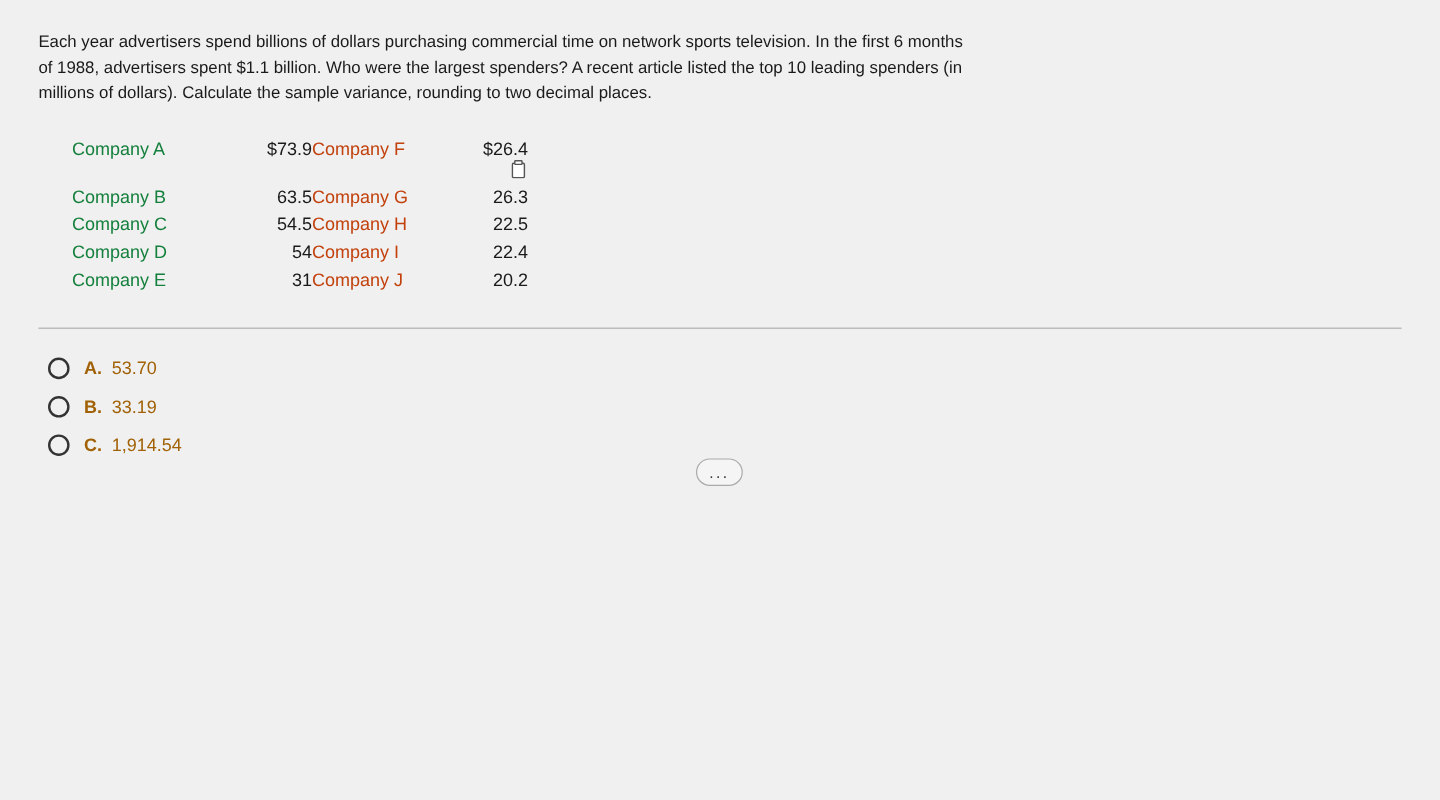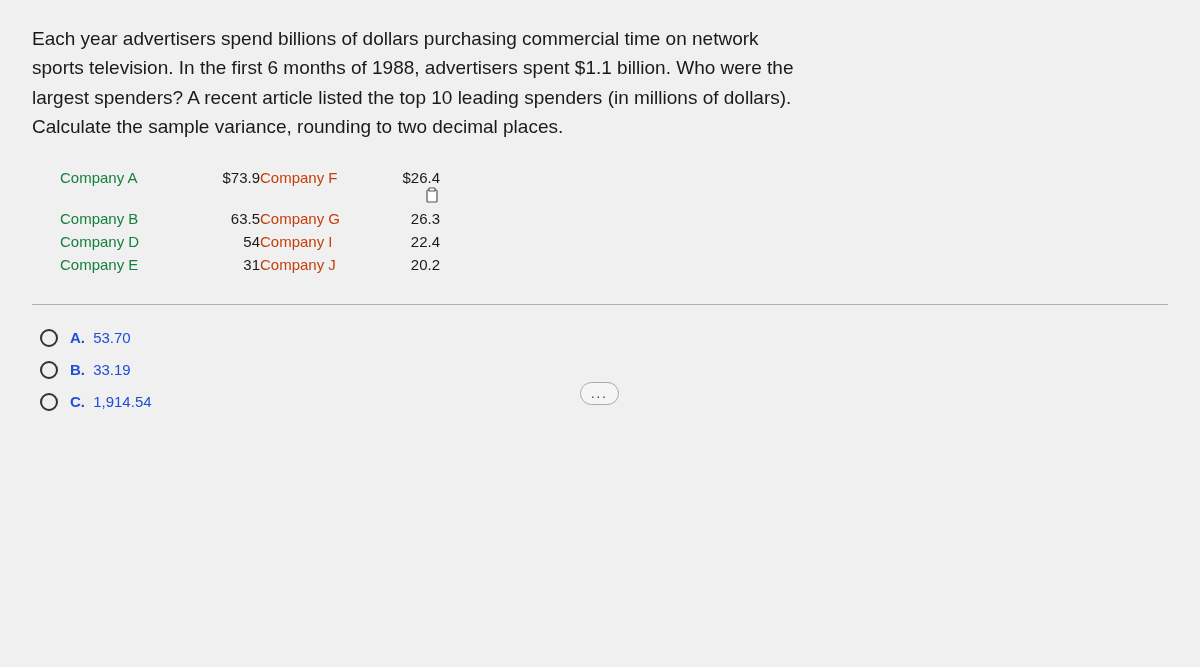--- a/index.html
+++ b/index.html
@@ -20,21 +20,21 @@
 
     .page-container {
       width: 1200px;
       height: 667px;
       background-color: #f0f0f0;
       padding: 24px 32px 24px 32px;
       position: relative;
     }
 
     .question-text {
-      font-size: 19px;
+      font-size: 14px;
       line-height: 1.55;
       color: #1a1a1a;
       max-width: 780px;
       margin-bottom: 24px;
     }
 
     .data-table-section {
       margin-left: 28px;
       margin-bottom: 28px;
     }
@@ -119,21 +119,21 @@
       border-radius: 50%;
       border: 2px solid #333;
       margin-right: 12px;
       flex-shrink: 0;
       background: transparent;
       display: inline-block;
     }
 
     .answer-label {
       font-weight: normal;
-      color: #1d4ed8;
+      color: #a16207;
     }
 
     .answer-letter {
       font-weight: bold;
       margin-right: 4px;
     }
   </style>
 </head>
 <body>
 
@@ -159,20 +159,26 @@
           </td>
         </tr>
 
         <tr>
           <td class="col-company">Company B</td>
           <td class="col-value">63.5</td>
           <td class="col-company2">Company G</td>
           <td class="col-value2">26.3</td>
         </tr>
 
+        <tr>
+          <td class="col-company">Company C</td>
+          <td class="col-value">54.5</td>
+          <td class="col-company2">Company H</td>
+          <td class="col-value2">22.5</td>
+        </tr>
 
         <tr>
           <td class="col-company">Company D</td>
           <td class="col-value">54</td>
           <td class="col-company2">Company I</td>
           <td class="col-value2">22.4</td>
         </tr>
 
         <tr>
           <td class="col-company">Company E</td>

